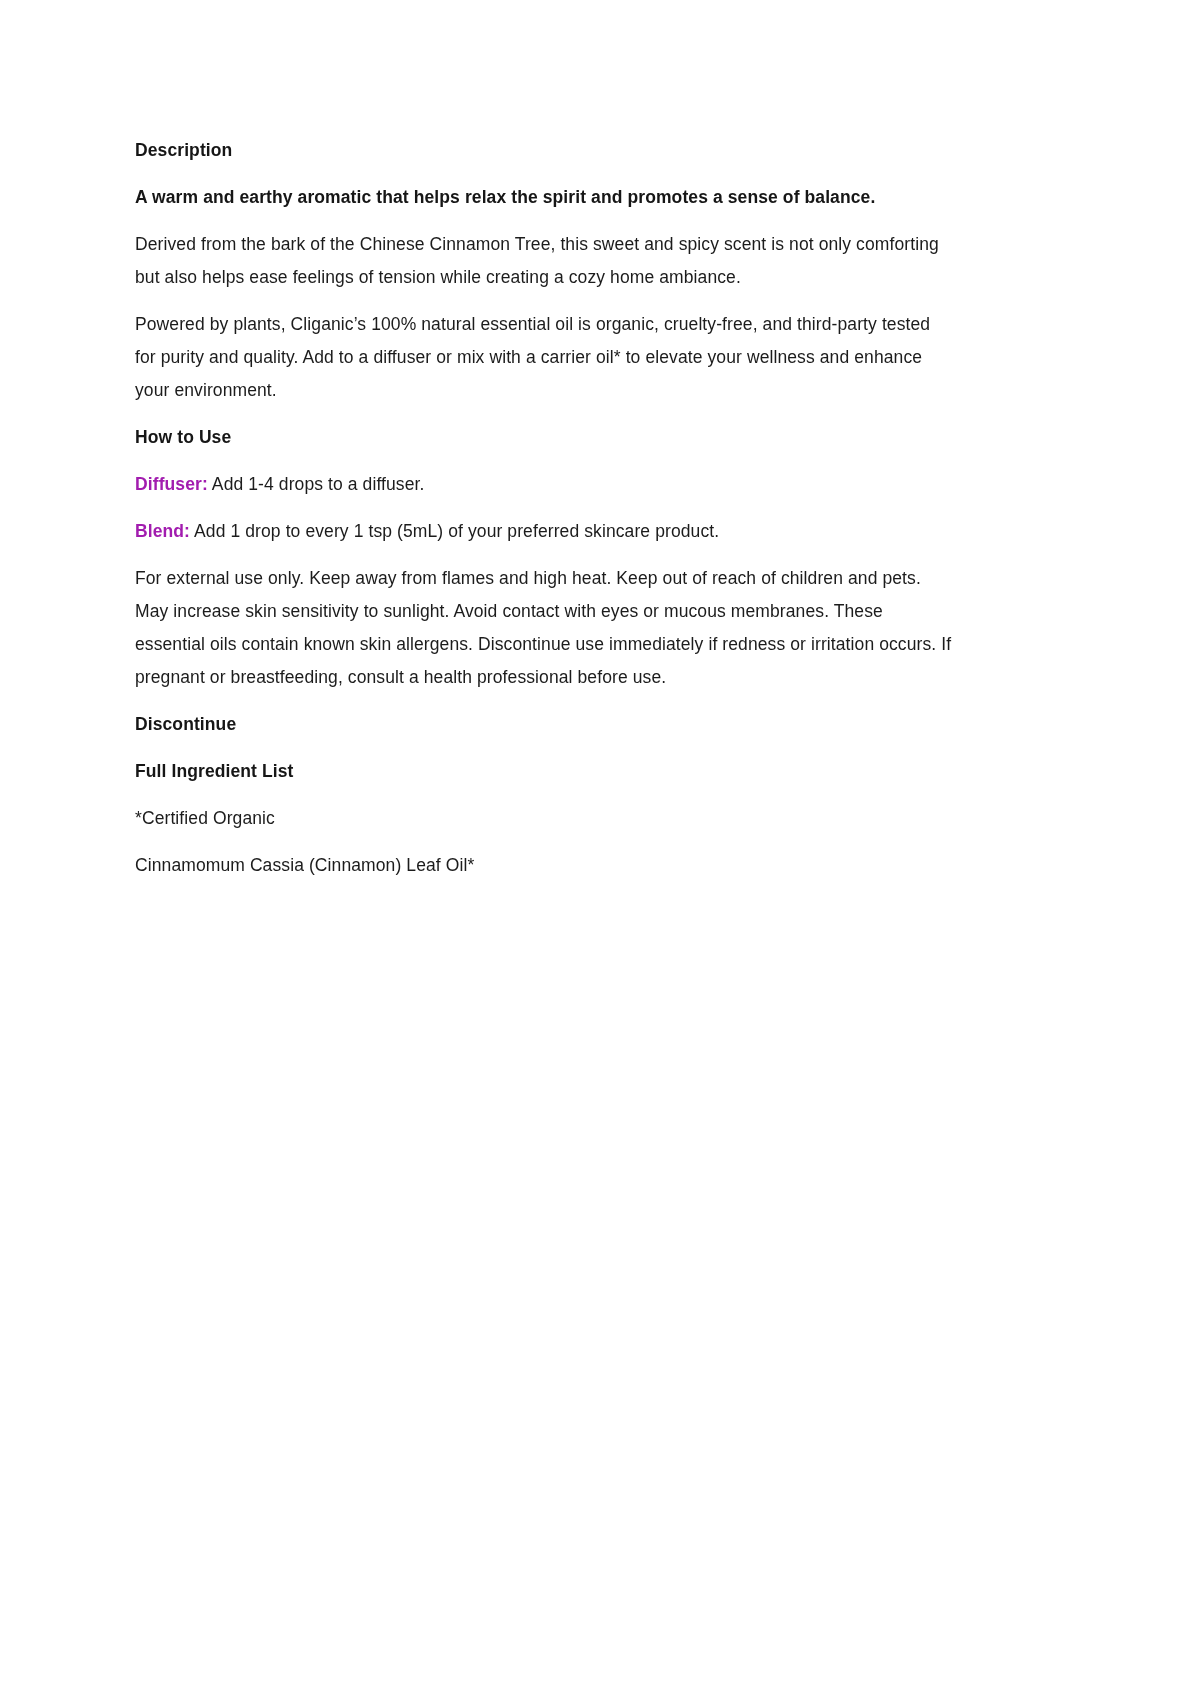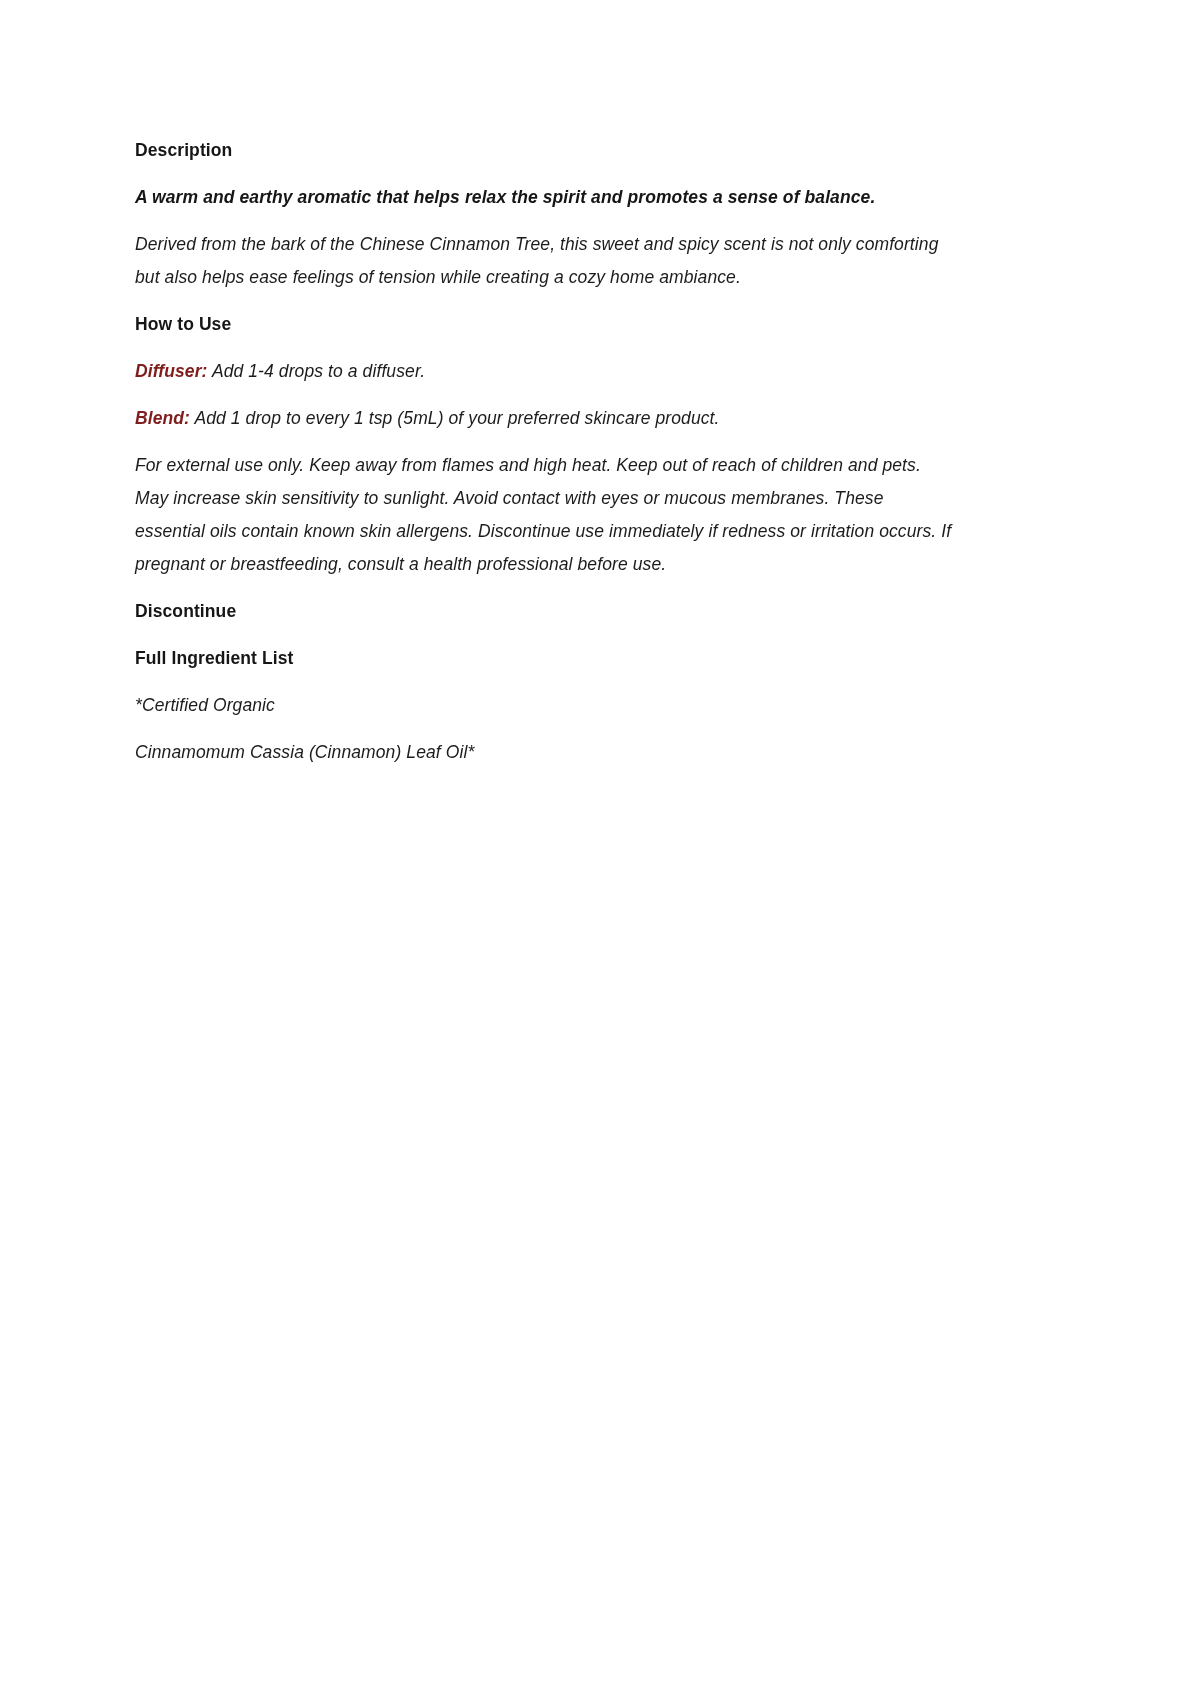--- a/index.html
+++ b/index.html
@@ -27,43 +27,43 @@
   }
   .content h2 {
     font-size: 17.5px;
     line-height: 33px;
     font-weight: 700;
     margin: 0 0 14px 0;
     color: #161616;
   }
   .content p {
     margin: 0 8px 14px 0;
-    font-style: italic;
   }
   .content p.bold {
     font-weight: 700;
     color: #161616;
   }
   .content strong {
     font-weight: 700;
-    color: #7f1d1d;
+    color: #a21caf;
   }
 </style>
 </head>
 <body>
 
 <div class="page">
   <div class="content">
 
     <h2>Description</h2>
 
     <p class="bold">A warm and earthy aromatic that helps relax the spirit and promotes a sense of balance.</p>
 
     <p>Derived from the bark of the Chinese Cinnamon Tree, this sweet and spicy scent is not only comforting but also helps ease feelings of tension while creating a cozy home ambiance.</p>
 
+    <p>Powered by plants, Cliganic’s 100% natural essential oil is organic, cruelty-free, and third-party tested for purity and quality. Add to a diffuser or mix with a carrier oil* to elevate your wellness and enhance your environment.</p>
 
     <h2>How to Use</h2>
 
     <p><strong>Diffuser:</strong> <span>Add 1-4 drops to a diffuser.</span></p>
 
     <p><strong>Blend:</strong> <span>Add 1 drop to every 1 tsp (5mL) of your preferred skincare product.</span></p>
 
     <p>For external use only. Keep away from flames and high heat. Keep out of reach of children and pets. May increase skin sensitivity to sunlight. Avoid contact with eyes or mucous membranes. These essential oils contain known skin allergens. Discontinue use immediately if redness or irritation occurs. If pregnant or breastfeeding, consult a health professional before use.</p>
 
     <h2>Discontinue</h2>

